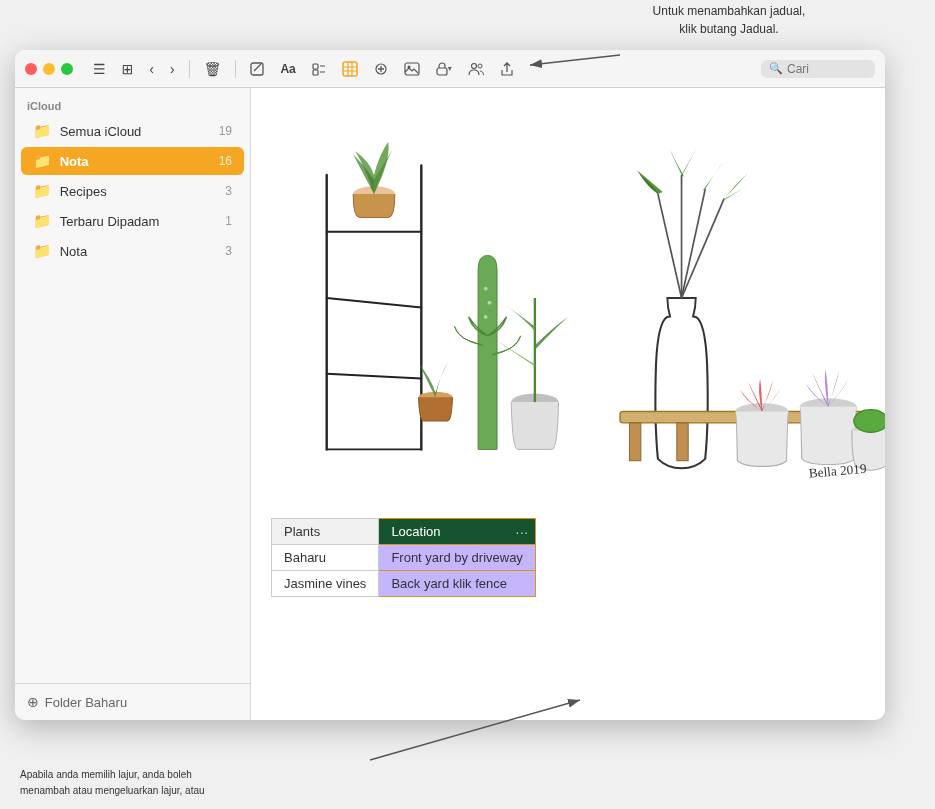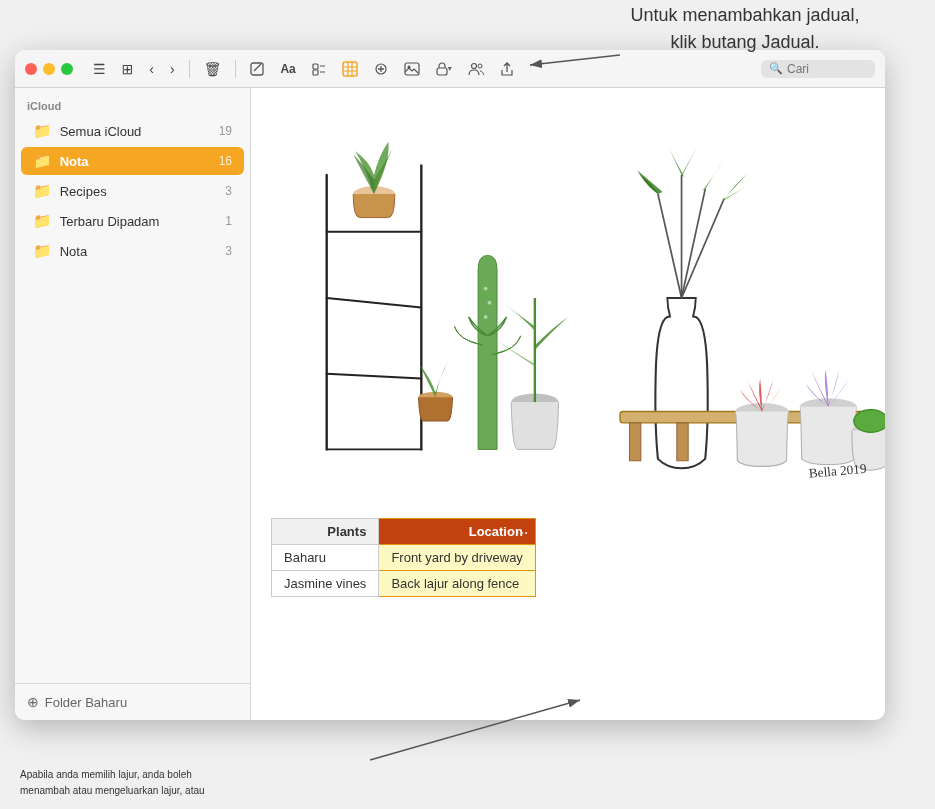--- a/index.html
+++ b/index.html
@@ -182,57 +182,57 @@
     }
 
     .notes-table {
       border-collapse: collapse;
       font-size: 13px;
     }
     .notes-table th {
       background: #f0f0f0;
       border: 1px solid #ccc;
       padding: 5px 12px;
-      font-weight: 700;
-      text-align: right;
+      font-weight: 400;
+      text-align: left;
       font-size: 13px;
       color: #333;
     }
     .notes-table th.col-location {
-      background: #c2410c;
+      background: #14532d;
       color: #fff;
       border-color: #e0940f;
       position: relative;
     }
     .notes-table td {
       border: 1px solid #ccc;
       padding: 5px 12px;
       background: #fff;
       color: #333;
     }
     .notes-table td.col-location {
-      background: #fef9c3;
+      background: #c4b5fd;
       border-color: #e0940f;
     }
     .col-header-dots {
       position: absolute;
       top: 4px;
       right: 6px;
       font-size: 12px;
       color: rgba(255,255,255,0.8);
       letter-spacing: 1px;
     }
 
     
     .callout-top {
       position: absolute;
       top: 2px;
-      right: 60px;
+      right: 76px;
       text-align: center;
-      font-size: 18px;
+      font-size: 12px;
       color: #333;
       line-height: 1.5;
       width: 260px;
     }
     .callout-bottom {
       position: absolute;
       bottom: 10px;
       left: 20px;
       text-align: left;
       font-size: 10px;
@@ -483,21 +483,21 @@
               </th>
             </tr>
           </thead>
           <tbody>
             <tr>
               <td>Baharu</td>
               <td class="col-location">Front yard by driveway</td>
             </tr>
             <tr>
               <td>Jasmine vines</td>
-              <td class="col-location">Back lajur along fence</td>
+              <td class="col-location">Back yard klik fence</td>
             </tr>
           </tbody>
         </table>
 
       </div>
     </div>
   </div>
 </div>
 
 <div class="callout-top">

